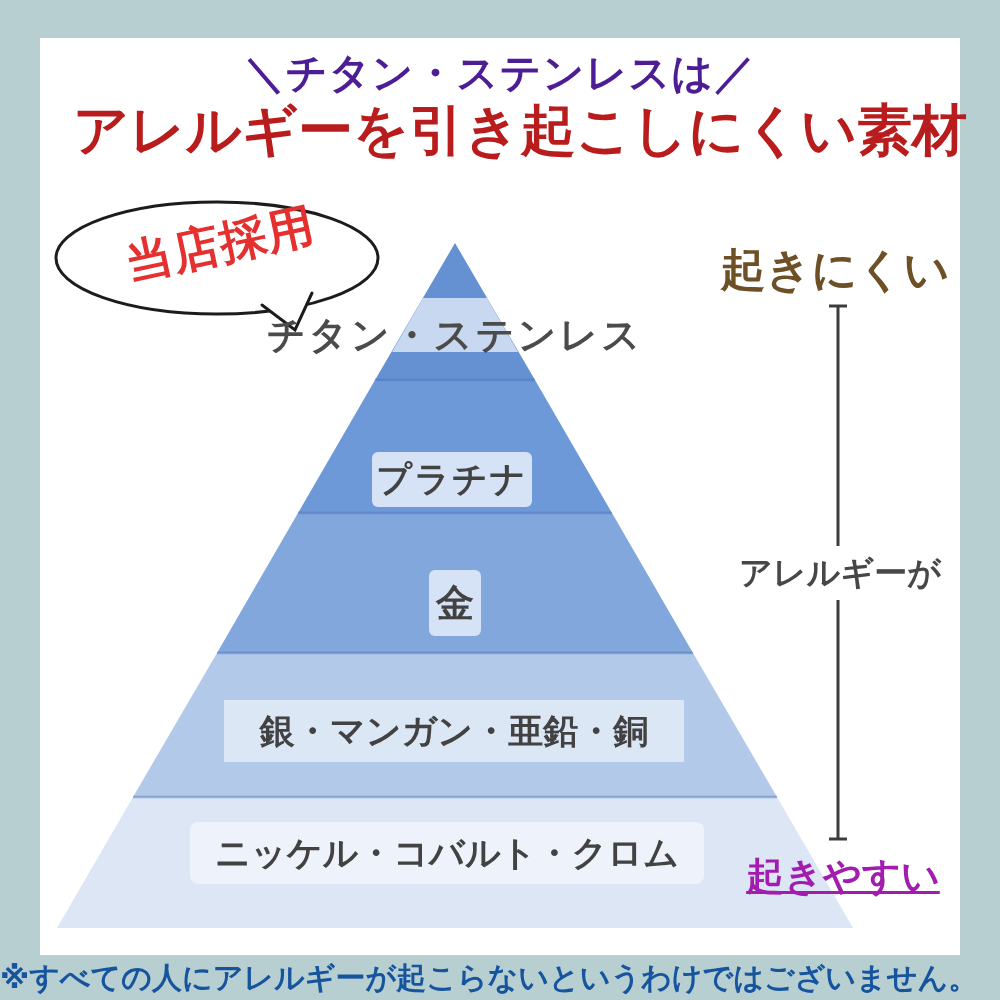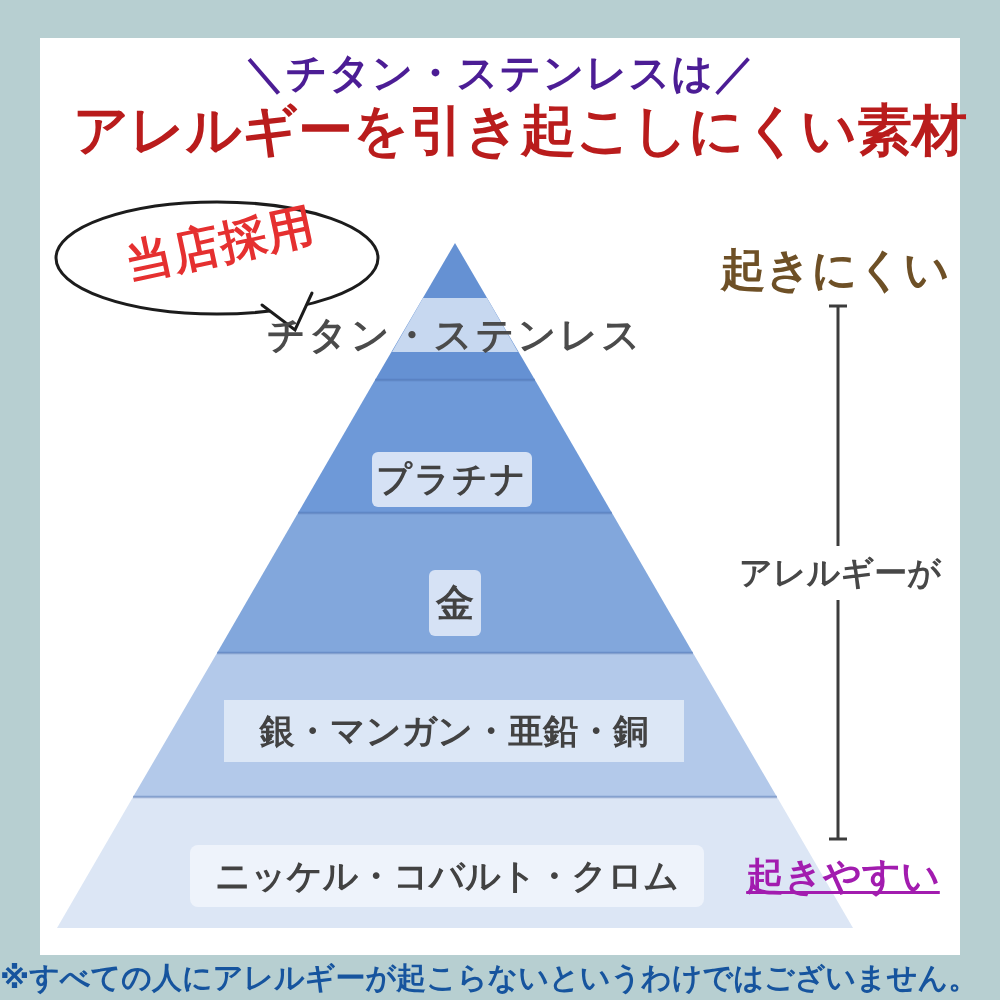--- a/index.html
+++ b/index.html
@@ -19,21 +19,21 @@
   .badge-text{left:85px;top:213px;width:270px;font-size:47px;font-weight:800;
     transform:rotate(-12deg);letter-spacing:1px;}
 
   .lvl1-label{left:155px;top:302px;width:600px;font-size:38px;font-weight:700;color:#4b4b4b;letter-spacing:3px;margin-top:8px;}
 
   .box{position:absolute;display:flex;align-items:center;justify-content:center;
     border-radius:6px;font-weight:700;color:#424242;white-space:nowrap;}
   .box-platinum{left:372px;top:440px;width:160px;height:55px;font-size:35px;letter-spacing:2px;margin-top:12px;}
   .box-gold{left:429px;top:570px;width:52px;height:66px;font-size:38px;}
   .box-silver{left:224px;top:700px;width:460px;height:62px;font-size:35px;border-radius:0;}
-  .box-nickel{left:190px;top:845px;width:514px;height:62px;font-size:35px;border-radius:8px;}
+  .box-nickel{left:190px;top:822px;width:514px;height:62px;font-size:35px;border-radius:8px;}
 
   .scale-top{left:700px;top:240px;width:270px;font-size:45px;font-weight:800;}
   .scale-mid{left:728px;top:551px;width:224px;font-size:33px;font-weight:700;}
   .scale-bottom{left:738px;top:851px;width:210px;font-size:38px;font-weight:800;}
 
   .footer-note{left:0;top:958px;width:872px;font-size:30px;font-weight:700;}
 
   .divider{stroke:rgba(78,114,176,0.45);stroke-width:2.5;}
   .scale-line{stroke:#3c3c3c;stroke-width:3;stroke-linecap:butt;}
   .bubble-stroke{fill:none;stroke:#1c1c1c;stroke-width:3;stroke-linecap:round;}

